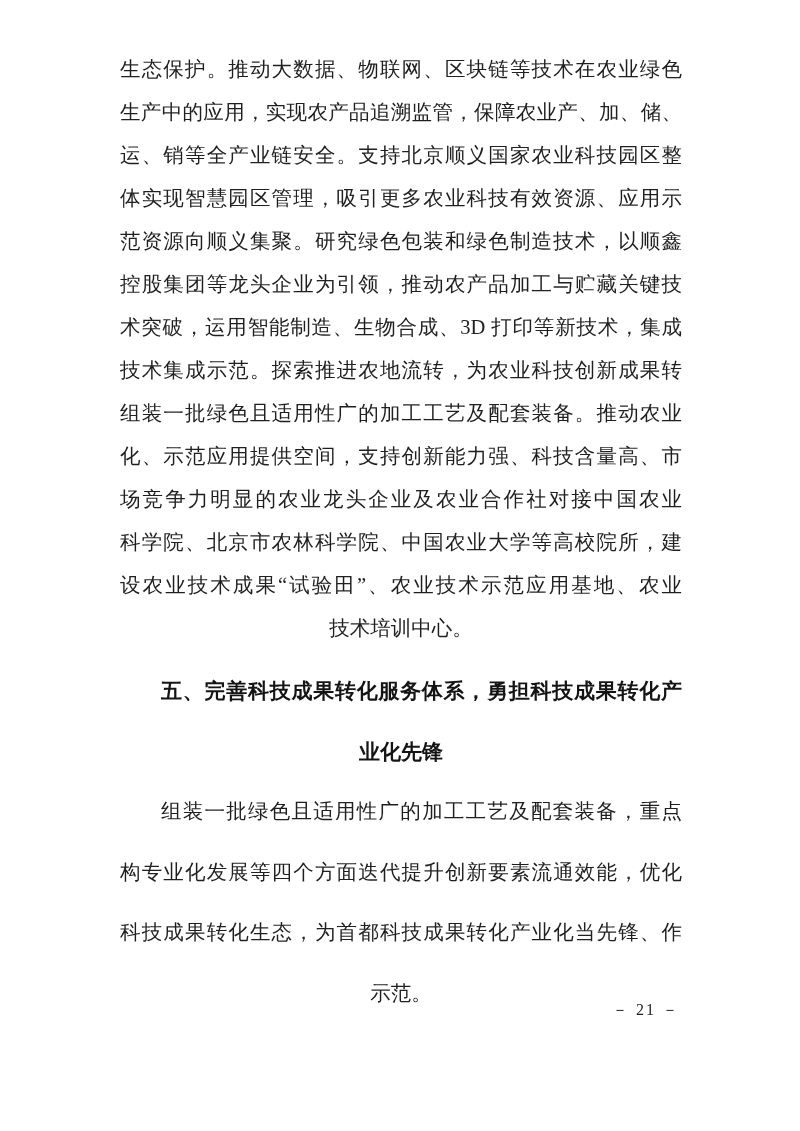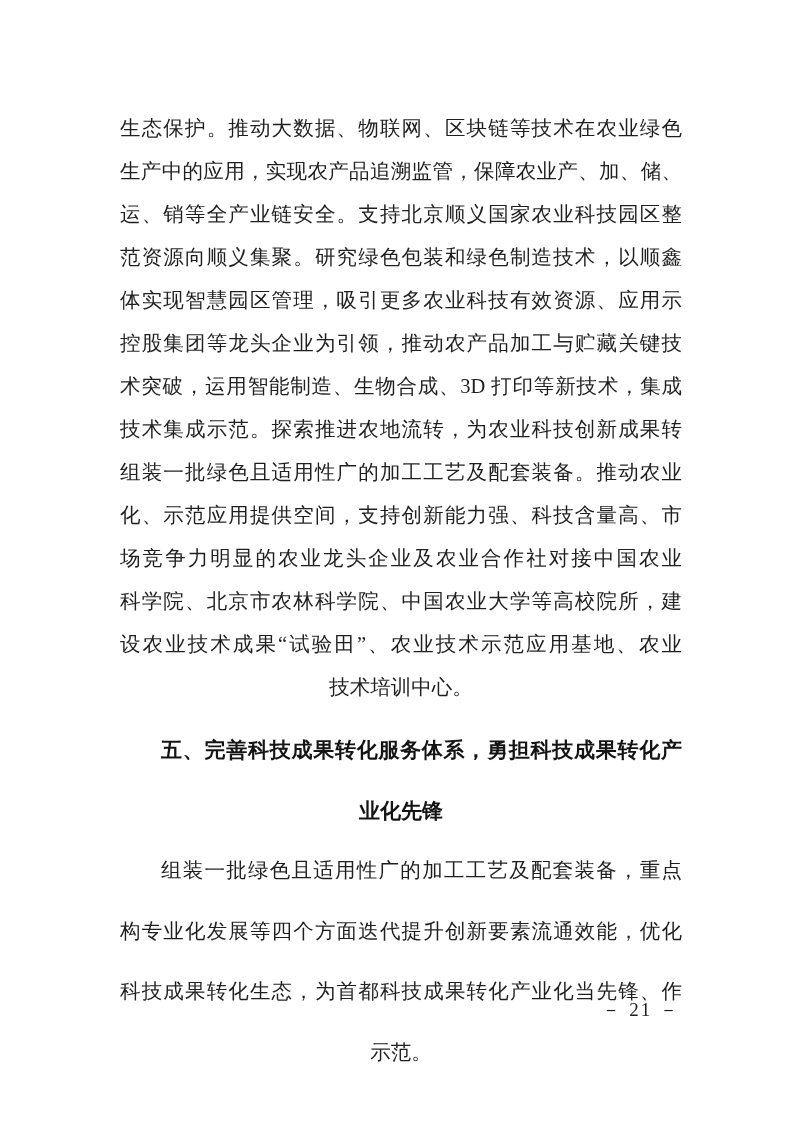--- a/index.html
+++ b/index.html
@@ -14,21 +14,21 @@
     background: #ffffff;
     overflow: hidden;
     color: #1f1f1f;
     font-family: "Liberation Serif", "DejaVu Serif", serif;
   }
   .text-block {
     position: absolute;
     left: 120px;
     top: 0;
     width: 562px;
-    padding-top: 107px;
+    padding-top: 48px;
   }
   .body-text .line {
     font-size: 20.5px;
     line-height: 43px;
     height: 43px;
   }
   .tail-text .line {
     font-size: 20.5px;
     line-height: 39.5px;
     height: 39.5px;
@@ -49,40 +49,40 @@
   .heading .line {
     font-weight: 700;
     font-family: "Liberation Sans", "DejaVu Sans", sans-serif;
     font-size: 21px;
     color: #141414;
   }
   .page-number {
     position: absolute;
     top: 998px;
     right: 120px;
-    font-size: 19px;
+    font-size: 16px;
     line-height: 24px;
     color: #1f1f1f;
     letter-spacing: 2px;
     font-family: "Liberation Serif", "DejaVu Serif", serif;
   }
 </style>
 </head>
 <body>
 
 <div class="page">
 
   <div class="text-block">
 
     <div class="body-text">
       <div class="line jline">生态保护。推动大数据、物联网、区块链等技术在农业绿色</div>
       <div class="line jline">生产中的应用，实现农产品追溯监管，保障农业产、加、储、</div>
       <div class="line jline">运、销等全产业链安全。支持北京顺义国家农业科技园区整</div>
+      <div class="line jline">体实现智慧园区管理，吸引更多农业科技有效资源、应用示</div>
       <div class="line jline">范资源向顺义集聚。研究绿色包装和绿色制造技术，以顺鑫</div>
-      <div class="line jline">体实现智慧园区管理，吸引更多农业科技有效资源、应用示</div>
       <div class="line jline">控股集团等龙头企业为引领，推动农产品加工与贮藏关键技</div>
       <div class="line jline">术突破，运用智能制造、生物合成、3D 打印等新技术，集成</div>
       <div class="line jline">技术集成示范。探索推进农地流转，为农业科技创新成果转</div>
       <div class="line jline">组装一批绿色且适用性广的加工工艺及配套装备。推动农业</div>
       <div class="line jline">化、示范应用提供空间，支持创新能力强、科技含量高、市</div>
       <div class="line jline">场竞争力明显的农业龙头企业及农业合作社对接中国农业</div>
       <div class="line jline">科学院、北京市农林科学院、中国农业大学等高校院所，建</div>
       <div class="line jline">设农业技术成果“试验田”、农业技术示范应用基地、农业</div>
       <div class="line lline">技术培训中心。</div>
     </div>

